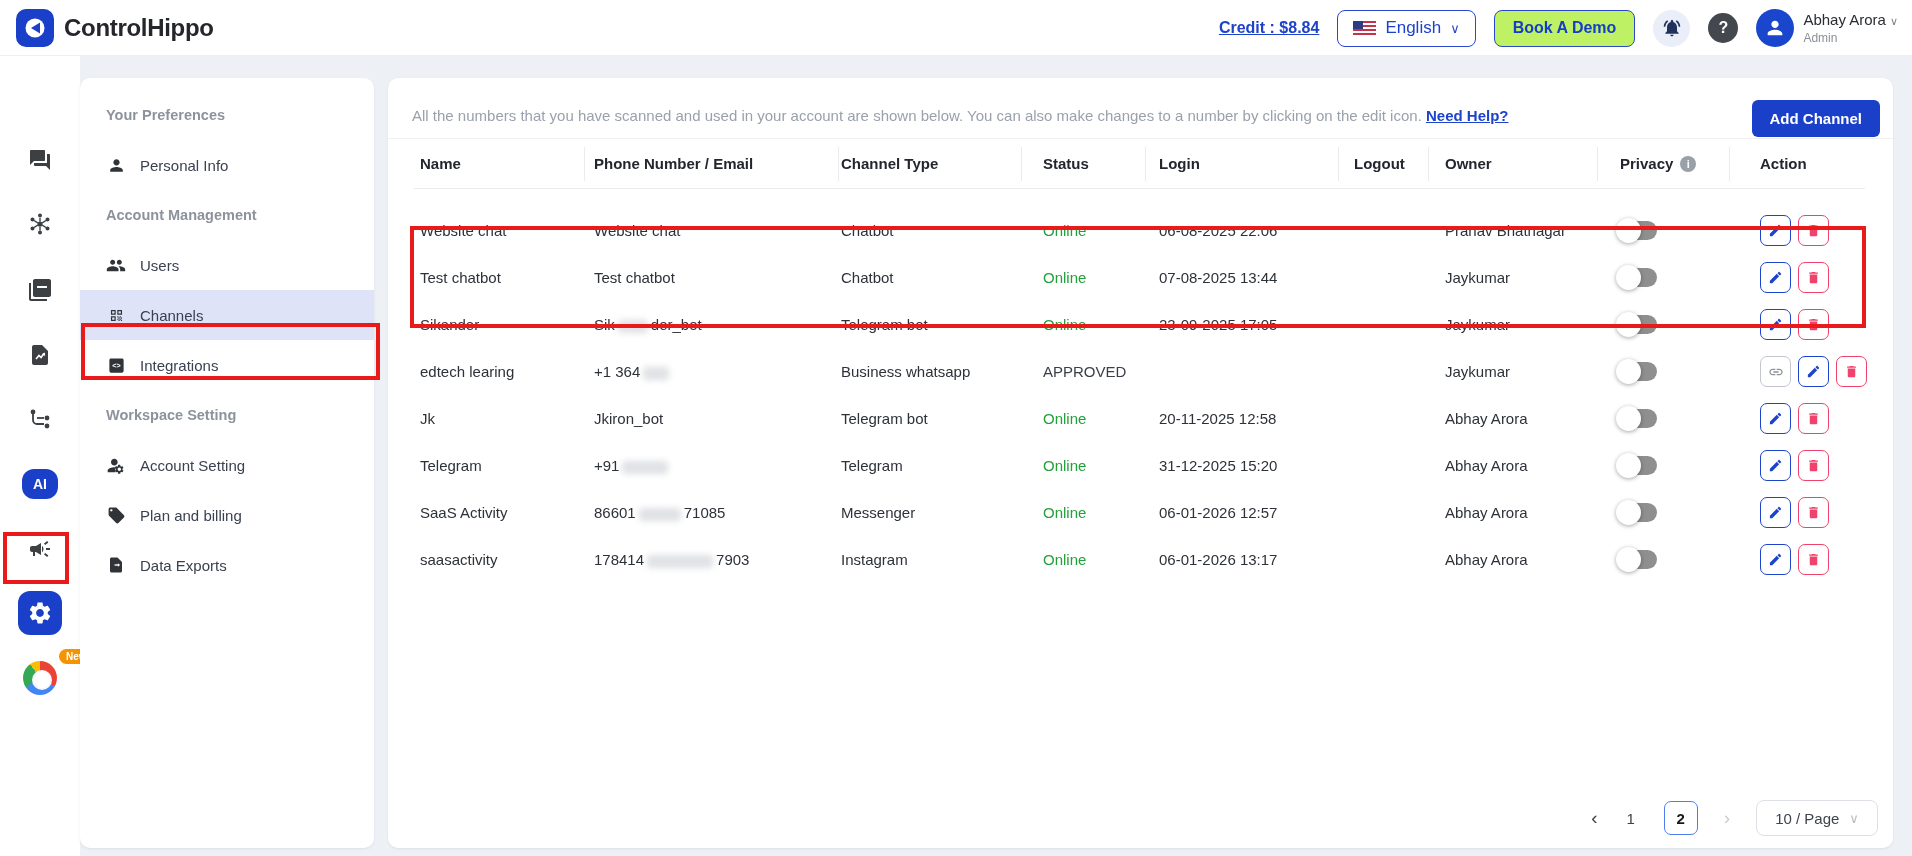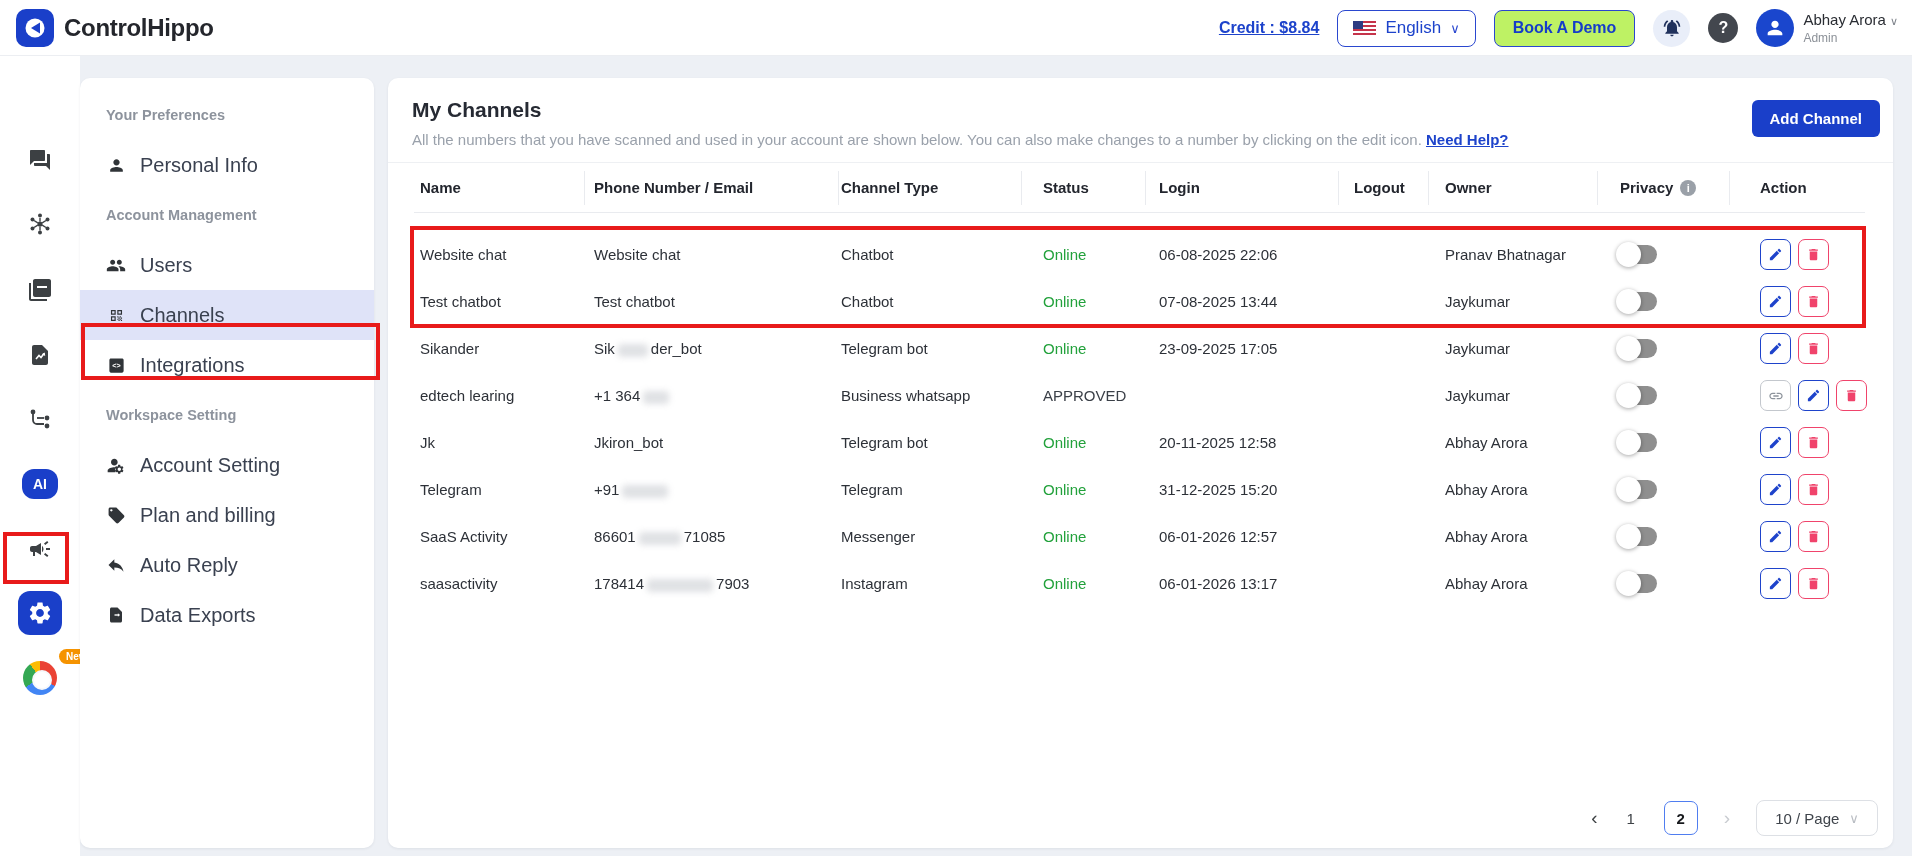--- a/index.html
+++ b/index.html
@@ -53,21 +53,21 @@
   .card { position:absolute; background:#fff; border-radius:10px; box-shadow:0 1px 3px rgba(16,24,40,.07); }
   .sidebar-card { left:80px; top:78px; width:294px; height:770px; padding-top:12px; }
   .main-card { left:388px; top:78px; width:1505px; height:770px; }
 
   
   .menu-row { height:50px; display:flex; align-items:center; padding-left:26px; gap:14px; cursor:pointer; }
   .menu-heading { height:50px; display:flex; align-items:center; padding-left:26px;
                   color:#8d939d; font-size:14.5px; font-weight:700; cursor:default; }
   .menu-row .mi { width:20px; height:20px; flex:0 0 20px; display:flex; align-items:center; justify-content:center; }
   .menu-row .mi svg { fill:#303438; }
-  .menu-label { font-size:20px; color:#3a4150; }
+  .menu-label { font-size:15px; color:#3a4150; }
   .menu-row.active { background:#dfe3f8; }
 
   
   .main-head { position:relative; padding:20px 24px 0 24px; }
   .page-title { font-size:21px; font-weight:700; color:#262a33; }
   .page-desc { margin-top:9px; font-size:15px; color:#9aa1ab; }
   .help-link { color:#1d43cb; font-weight:700; text-decoration:underline; cursor:pointer; }
   .add-btn { position:absolute; right:13px; top:22px; height:37px; padding:0 18px; background:#1a3fc9;
              color:#fff; font-weight:700; font-size:15px; border:none; border-radius:6px; cursor:pointer; }
   .head-divider { margin-top:14px; height:1px; background:#eef0f3; }
@@ -287,41 +287,32 @@
     <div class="menu-row">
       <span class="mi">
         <svg width="19" height="19" viewBox="0 0 24 24">
           <path d="M21.41 11.58l-9-9C12.05 2.22 11.55 2 11 2H4c-1.1 0-2 .9-2 2v7c0 .55.22 1.05.59 1.42l9 9c.36.36.86.58 1.41.58.55 0 1.05-.22 1.41-.59l7-7c.37-.36.59-.86.59-1.41 0-.55-.23-1.06-.59-1.42zM5.5 7C4.67 7 4 6.33 4 5.5S4.67 4 5.5 4 7 4.67 7 5.5 6.33 7 5.5 7z"></path>
         </svg>
       </span>
       <span class="menu-label">Plan and billing</span>
     </div>
     <div class="menu-row">
       <span class="mi">
-        <svg width="20" height="20" viewBox="0 0 24 24">
-          <path d="M10 9V5l-7 7 7 7v-4.1c5 0 8.5 1.6 11 5.1-1-5-4-10-11-11z"></path>
-        </svg>
-      </span>
-      <span class="menu-label">Auto Reply</span>
-    </div>
-    <div class="menu-row">
-      <span class="mi">
         <svg width="18" height="18" viewBox="0 0 24 24">
           <path d="M14 2H6c-1.1 0-2 .9-2 2v16c0 1.1.9 2 2 2h12c1.1 0 2-.9 2-2V8l-6-6z"></path>
           <path d="M10 12h5" stroke="#fff" stroke-width="1.8"></path>
           <polygon points="14.5,9.7 17.5,12 14.5,14.3" fill="#fff"></polygon>
         </svg>
       </span>
       <span class="menu-label">Data Exports</span>
     </div>
   </div>
 
 <div class="card main-card">
   <div class="main-head">
-    <div class="page-title">My Channels</div>
     <div class="page-desc">
       <span>All the numbers that you have scanned and used in your account are shown below. You can also make changes to a number by clicking on the edit icon.</span>
       <span class="help-link">Need Help?</span>
     </div>
     <button class="add-btn">Add Channel</button>
   </div>
   <div class="head-divider"></div>
 
   <div class="tbl">
     <div class="tbl-header" id="tbl-header">

